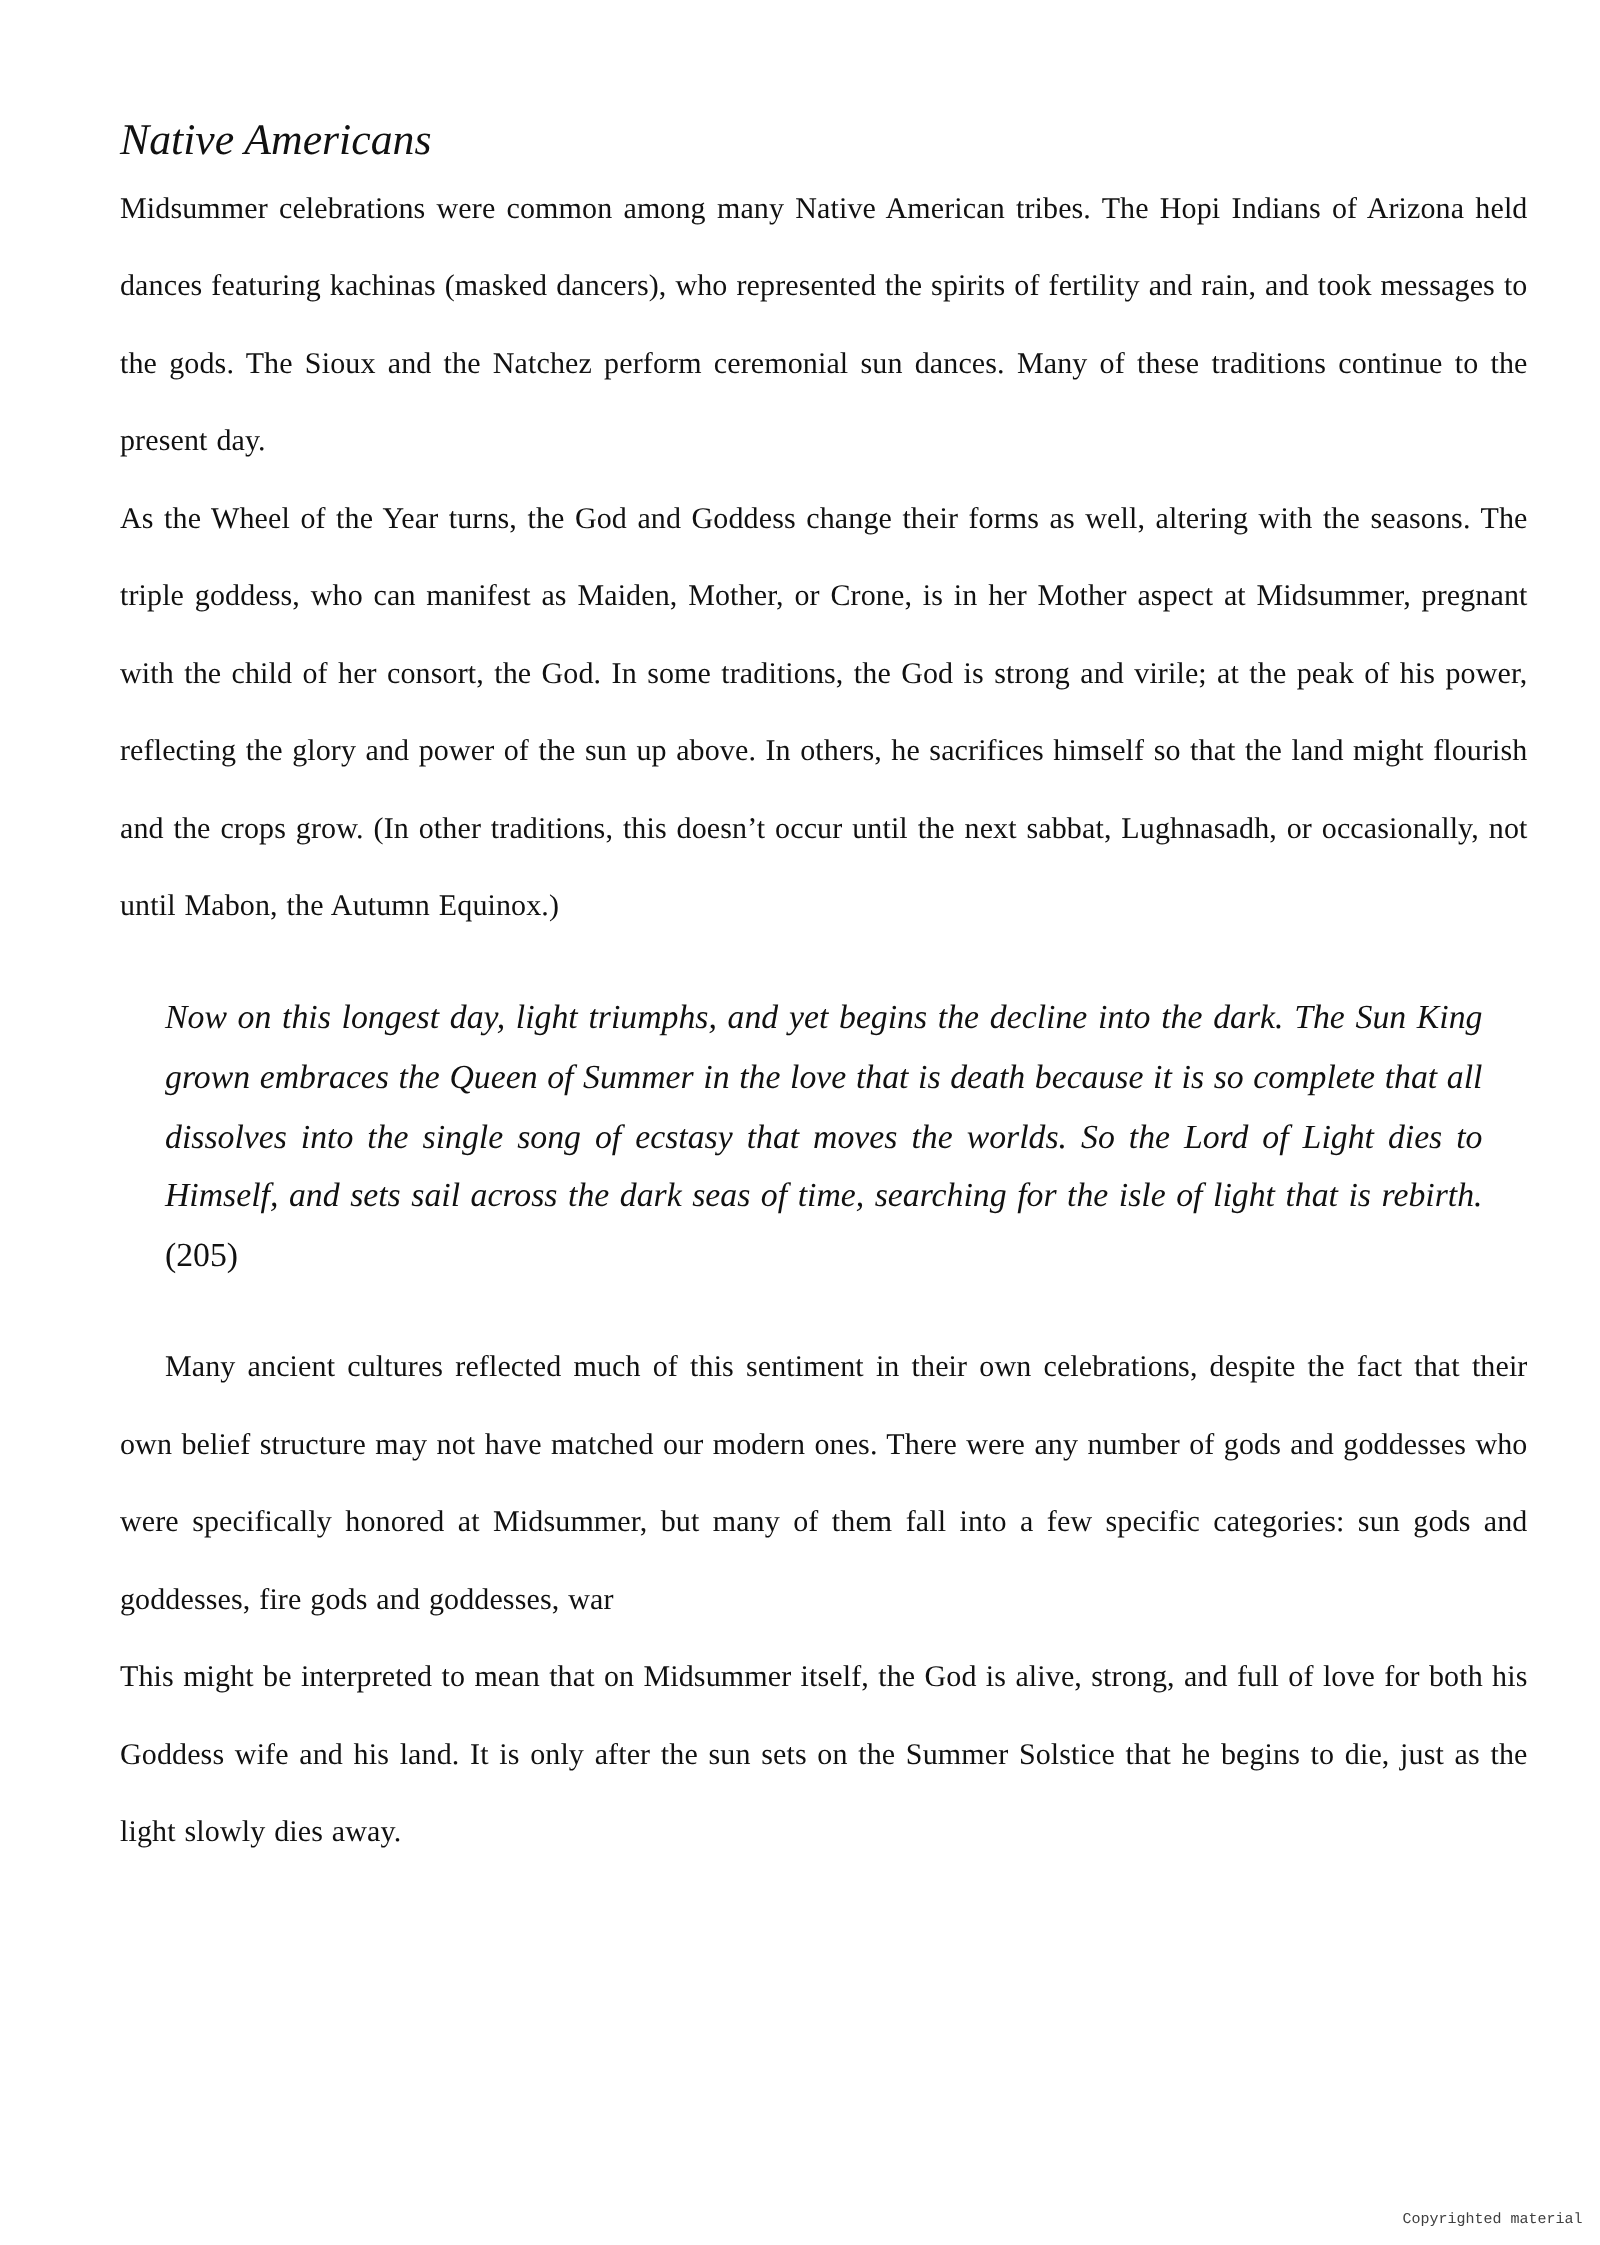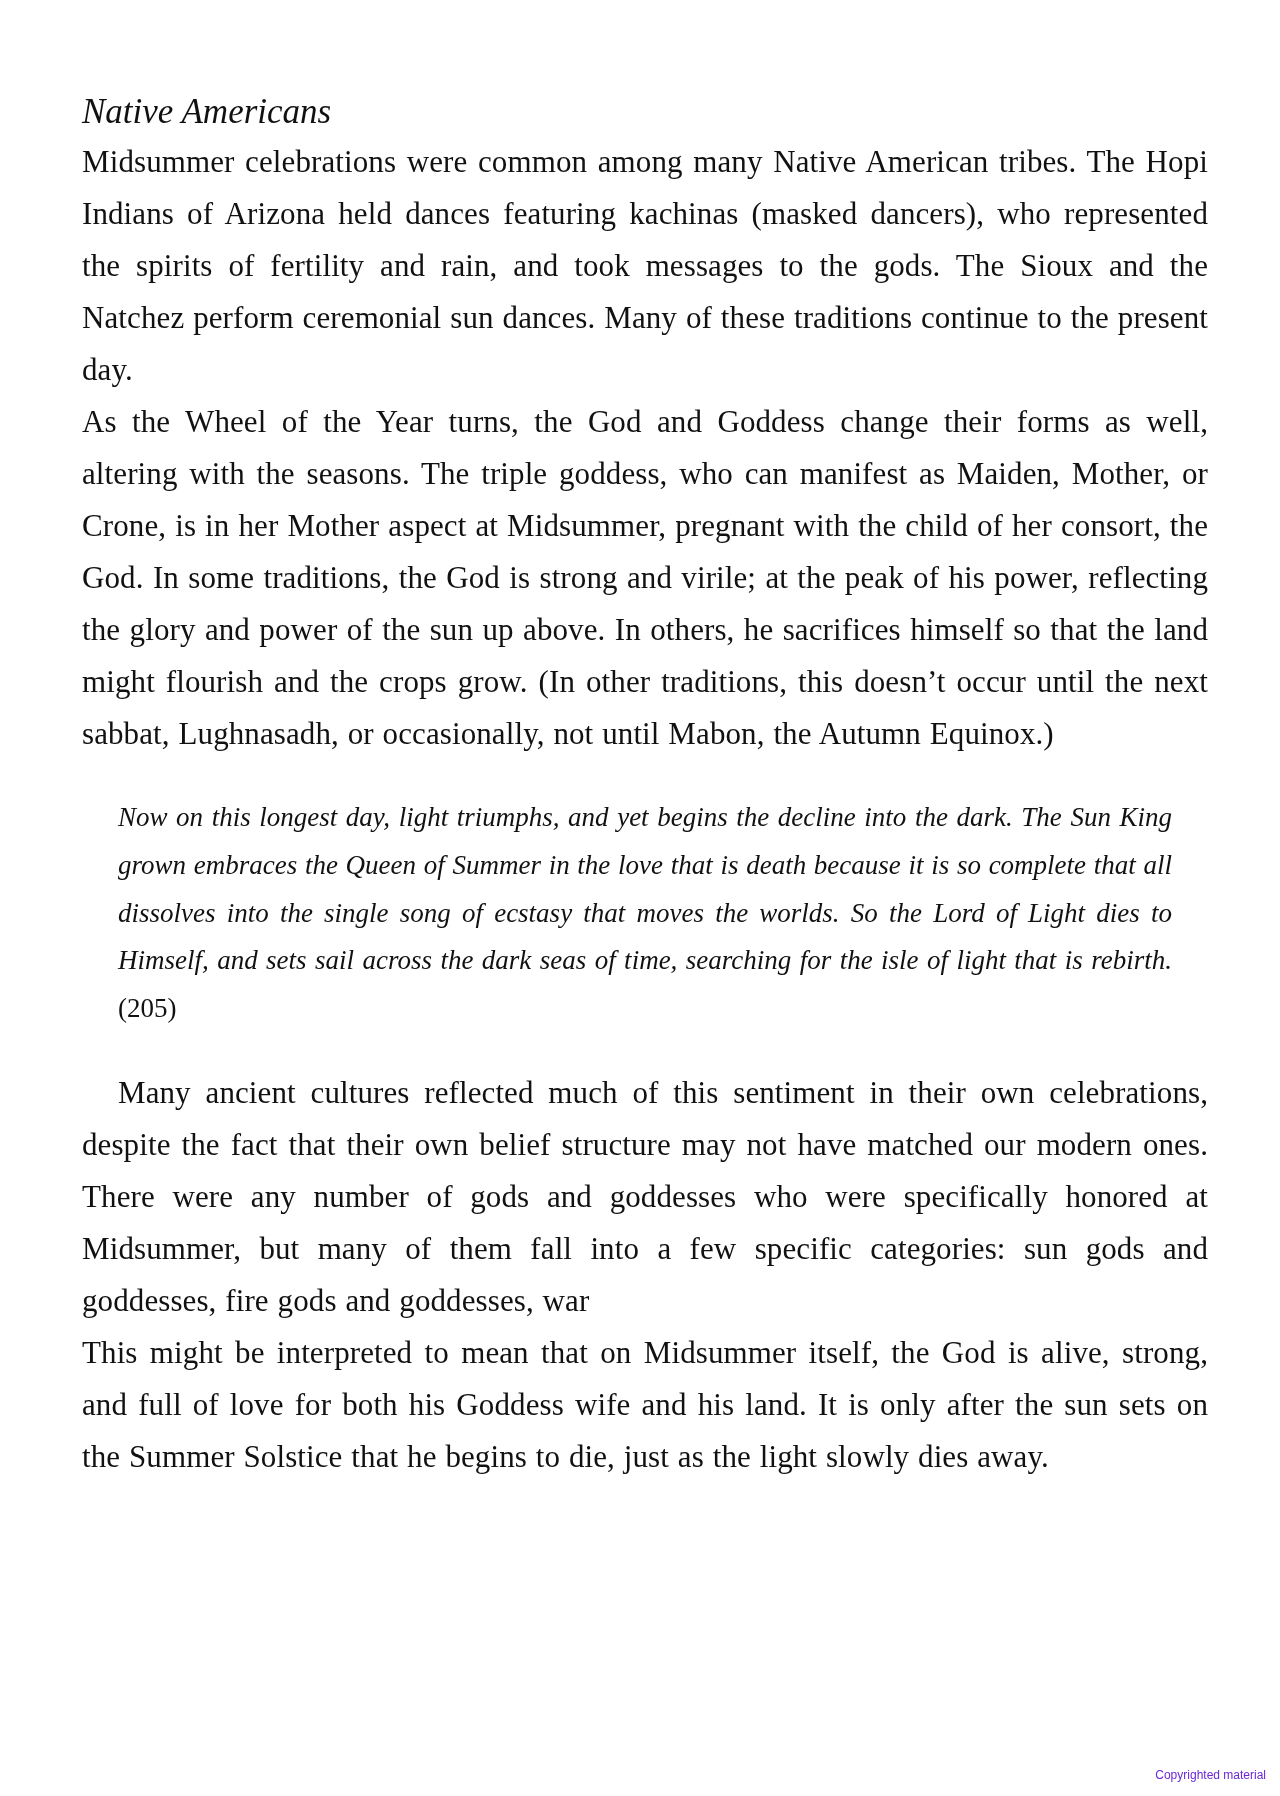--- a/index.html
+++ b/index.html
@@ -10,27 +10,27 @@
     body {
       width: 1280px;
       height: 1796px;
       position: relative;
       overflow: hidden;
       font-family: "Liberation Serif", "DejaVu Serif", serif;
       color: #111111;
     }
     .page {
       position: absolute;
-      left: 82px;
+      left: 96px;
       top: 88px;
       width: 1126px;
     }
     .para {
-      font-size: 31px;
-      line-height: 52px;
+      font-size: 24px;
+      line-height: 62px;
       text-align: justify;
       margin: 0;
       letter-spacing: 0.1px;
       word-spacing: 1px;
     }
     .indent {
       text-indent: 36px;
     }
     .section-subtitle {
       font-style: italic;
@@ -52,23 +52,23 @@
       text-align: justify;
     }
     .blockquote .q {
       font-style: italic;
     }
     em { font-style: italic; }
     .watermark {
       position: absolute;
       right: 14px;
       bottom: 14px;
-      font-family: Liberation Sans, sans-serif;
+      font-family: Liberation Mono, monospace;
       font-size: 12px;
-      color: #6d28d9;
+      color: #404040;
     }
   </style>
 </head>
 <body>
 
 <div class="page">
 
   <p class="section-subtitle">Native Americans</p>
   <p class="para">Midsummer celebrations were common among many Native American tribes. The Hopi Indians of Arizona held dances featuring kachinas (masked dancers), who represented the spirits of fertility and rain, and took messages to the gods. The Sioux and the Natchez perform ceremonial sun dances. Many of these traditions continue to the present day.</p>
 

